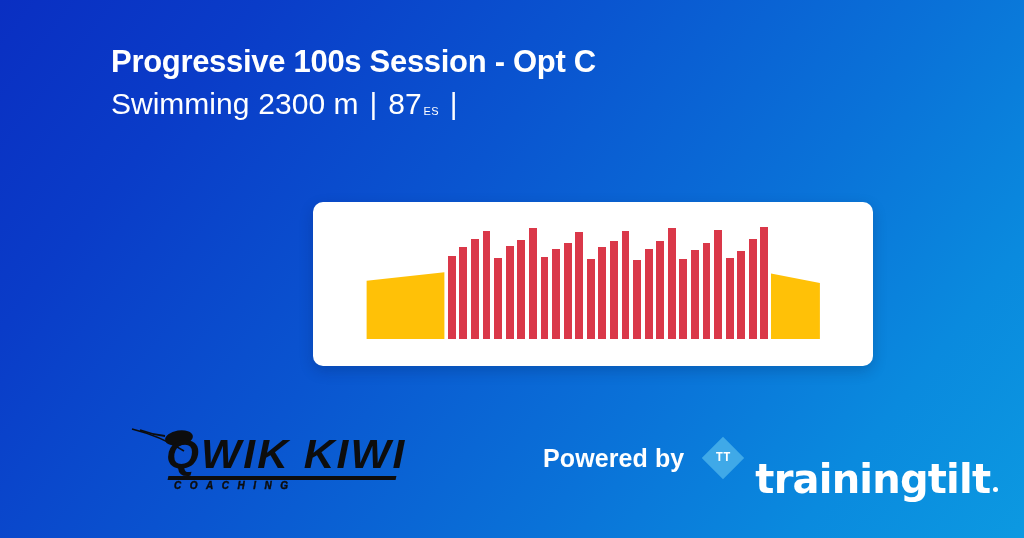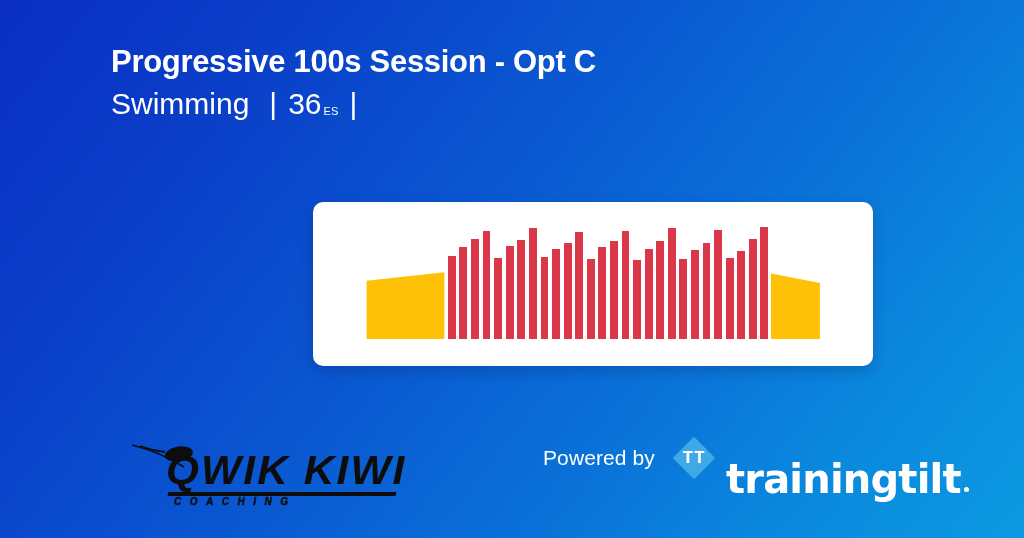--- a/index.html
+++ b/index.html
@@ -125,21 +125,21 @@
     left: 0;
     right: 0;
     bottom: 36px;
     height: 80px;
   }
 
   
   #qwik-kiwi-logo {
     position: absolute;
     left: 132px;
-    top: 20px;
+    top: 4px;
     width: 270px;
     height: 62px;
   }
   #qk-word {
     font-family: "Liberation Sans", sans-serif;
     font-size: 40px;
     font-weight: bold;
     font-style: italic;
     color: #0d0d0d;
     letter-spacing: 2px;
@@ -184,23 +184,23 @@
   
   #powered-by-block {
     position: absolute;
     left: 543px;
     top: 14px;
     display: flex;
     align-items: center;
     height: 44px;
   }
   #powered-by-text {
-    font-size: 21px;
-    color: #ffffff;
-    font-weight: normal;
+    font-size: 25px;
+    color: #ffffff;
+    font-weight: bold;
     letter-spacing: 0.1px;
     margin-right: 17px;
     white-space: nowrap;
   }
   #tt-diamond {
     width: 44px;
     height: 44px;
     display: flex;
     align-items: center;
     justify-content: center;
@@ -213,21 +213,21 @@
     top: 7px;
     width: 30px;
     height: 30px;
     background: #3fa9e8;
     transform: rotate(45deg);
   }
   #tt-diamond .dia-label {
     position: relative;
     z-index: 2;
     color: #ffffff;
-    font-size: 18px;
+    font-size: 12px;
     font-weight: bold;
     letter-spacing: 0.5px;
     font-family: "Liberation Mono", monospace;
   }
   #tt-wordmark {
     font-size: 40px;
     font-weight: bold;
     color: #ffffff;
     letter-spacing: -0.8px;
     line-height: 1;
@@ -253,23 +253,24 @@
 <body>
 
 <div id="poster">
 
   <div id="header">
     <h1 id="session-title">Progressive 100s Session - Opt C</h1>
 
     <div id="session-subtitle">
       <span class="sport-dist">Swimming</span>
       <span style="display:inline-block;width:9px;"></span>
+      <span class="sport-dist">2300 m</span>
       <span class="sub-sep">|</span>
       <span class="metric">
-        <span>36</span>
+        <span>87</span>
         <span class="metric-sub">ES</span>
       </span>
       <span class="sub-sep">|</span>
     </div>
   </div>
 
   <div id="chart-card">
     <div id="chart-plot">
       <div id="bars">
           <div class="seg" style="flex: 0.177665 0 0px;">

